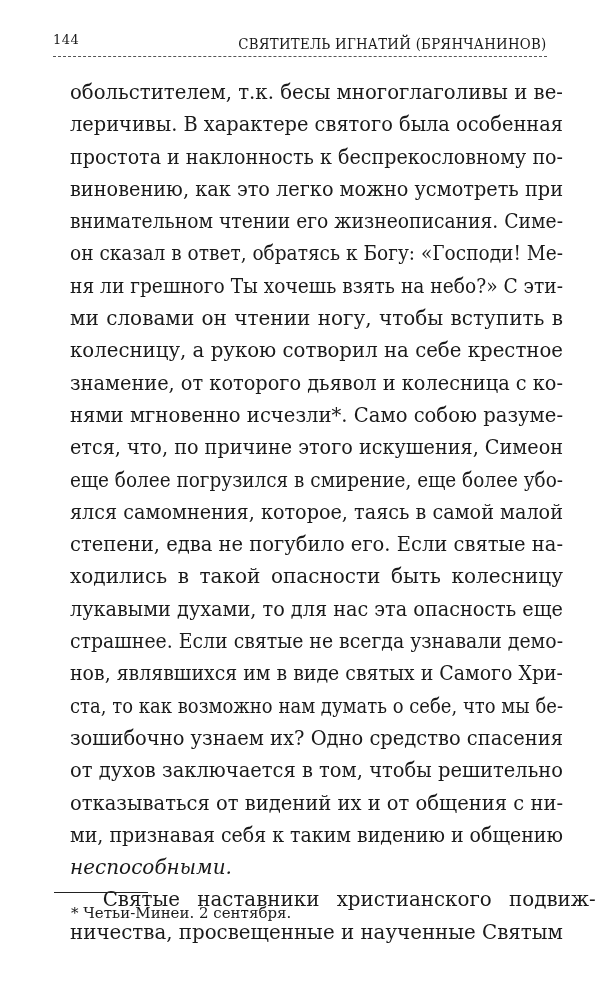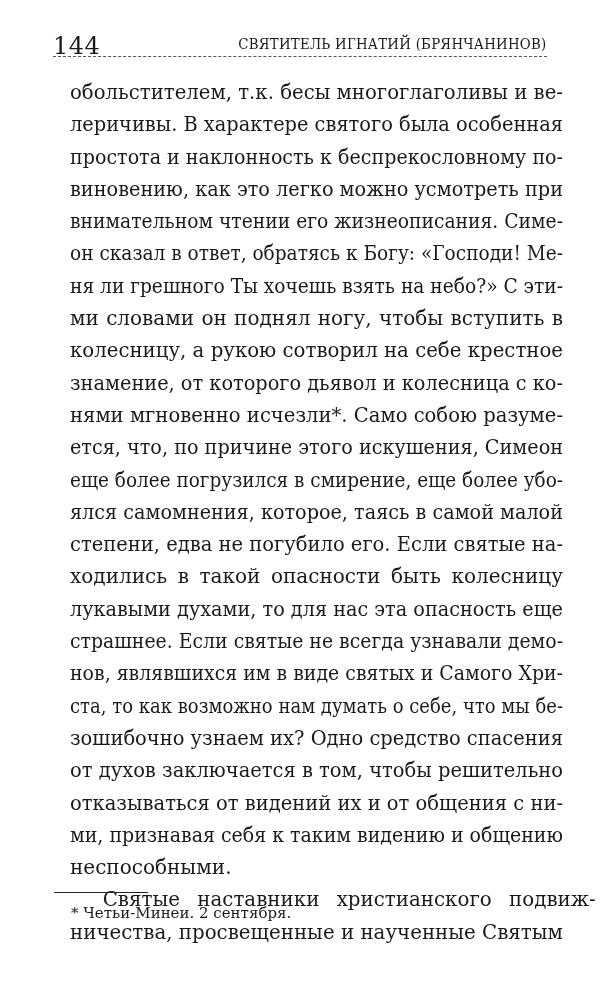--- a/index.html
+++ b/index.html
@@ -1,24 +1,24 @@
 <!DOCTYPE html>
 <html><head>
 <meta charset="utf-8">
 <style>
   html, body { margin: 0; padding: 0; background: #ffffff; }
   body { width: 600px; height: 981px; position: relative; overflow: hidden; color: #1a1a1a; }
   .page { position: absolute; left: 0; top: 0; width: 600px; height: 981px; background: #fff; }
   .running-head { position: absolute; left: 53px; top: 30px; width: 494px; height: 24px; font-family: "DejaVu Serif", serif; }
-  .page-number { position: absolute; left: 0; top: 2px; font-size: 24px; letter-spacing: 0.5px; }
+  .page-number { position: absolute; left: 0; top: 2px; font-size: 13px; letter-spacing: 0.5px; }
   .running-title { position: absolute; right: 0; top: 5px; font-size: 15.5px; letter-spacing: 0.3px; transform: scaleX(0.86); transform-origin: right center; white-space: nowrap; }
   .head-rule { position: absolute; left: 53px; top: 56px; width: 494px; border-top: 1px dashed #555; }
   .body-text { position: absolute; left: 70px; top: 76px; width: 493px; font-family: "DejaVu Serif", serif; font-size: 20px; line-height: 32.3px; }
   .line { display: block; white-space: nowrap; text-align: justify; text-align-last: justify; transform-origin: left center; }
-  .line.last { text-align-last: left; }
+  .line.last { text-align-last: left; font-style: italic; }
   .line.indent { padding-left: 33px; }
   .fn-rule { position: absolute; left: 54px; top: 892px; width: 94px; border-top: 1.5px solid #222; }
   .footnote { position: absolute; left: 71px; top: 904px; font-family: "DejaVu Serif", serif; font-size: 15px; white-space: nowrap; }
 </style>
 </head>
 <body>
 
 <div class="page">
   <div class="running-head">
     <span class="page-number">144</span>
@@ -27,21 +27,21 @@
   <div class="head-rule"></div>
 
   <div class="body-text">
     <span class="line" style="transform: scaleX(0.9836); width: 501.203px;">обольстителем, т.к. бесы многоглаголивы и ве-</span>
     <span class="line" style="transform: scaleX(0.9688); width: 508.875px;">леричивы. В характере святого была особенная</span>
     <span class="line" style="transform: scaleX(0.9535); width: 517.062px;">простота и наклонность к беспрекословному по-</span>
     <span class="line" style="transform: scaleX(0.9639); width: 511.484px;">виновению, как это легко можно усмотреть при</span>
     <span class="line" style="transform: scaleX(0.9359); width: 526.781px;">внимательном чтении его жизнеописания. Симе-</span>
     <span class="line" style="transform: scaleX(0.9268); width: 531.938px;">он сказал в ответ, обратясь к Богу: «Господи! Ме-</span>
     <span class="line" style="transform: scaleX(0.9306); width: 529.781px;">ня ли грешного Ты хочешь взять на небо?» С эти-</span>
-    <span class="line">ми словами он поднял ногу, чтобы вступить в</span>
+    <span class="line">ми словами он чтении ногу, чтобы вступить в</span>
     <span class="line" style="transform: scaleX(0.9865); width: 499.75px;">колесницу, а рукою сотворил на себе крестное</span>
     <span class="line" style="transform: scaleX(0.9659); width: 510.422px;">знамение, от которого дьявол и колесница с ко-</span>
     <span class="line" style="transform: scaleX(0.9785); width: 503.828px;">нями мгновенно исчезли*. Само собою разуме-</span>
     <span class="line" style="transform: scaleX(0.96); width: 513.547px;">ется, что, по причине этого искушения, Симеон</span>
     <span class="line" style="transform: scaleX(0.9222); width: 534.594px;">еще более погрузился в смирение, еще более убо-</span>
     <span class="line" style="transform: scaleX(0.9598); width: 513.625px;">ялся самомнения, которое, таясь в самой малой</span>
     <span class="line" style="transform: scaleX(0.9753); width: 505.484px;">степени, едва не погубило его. Если святые на-</span>
     <span class="line">ходились в такой опасности быть колесницу</span>
     <span class="line" style="transform: scaleX(0.9616); width: 512.672px;">лукавыми духами, то для нас эта опасность еще</span>
     <span class="line" style="transform: scaleX(0.9433); width: 522.656px;">страшнее. Если святые не всегда узнавали демо-</span>

